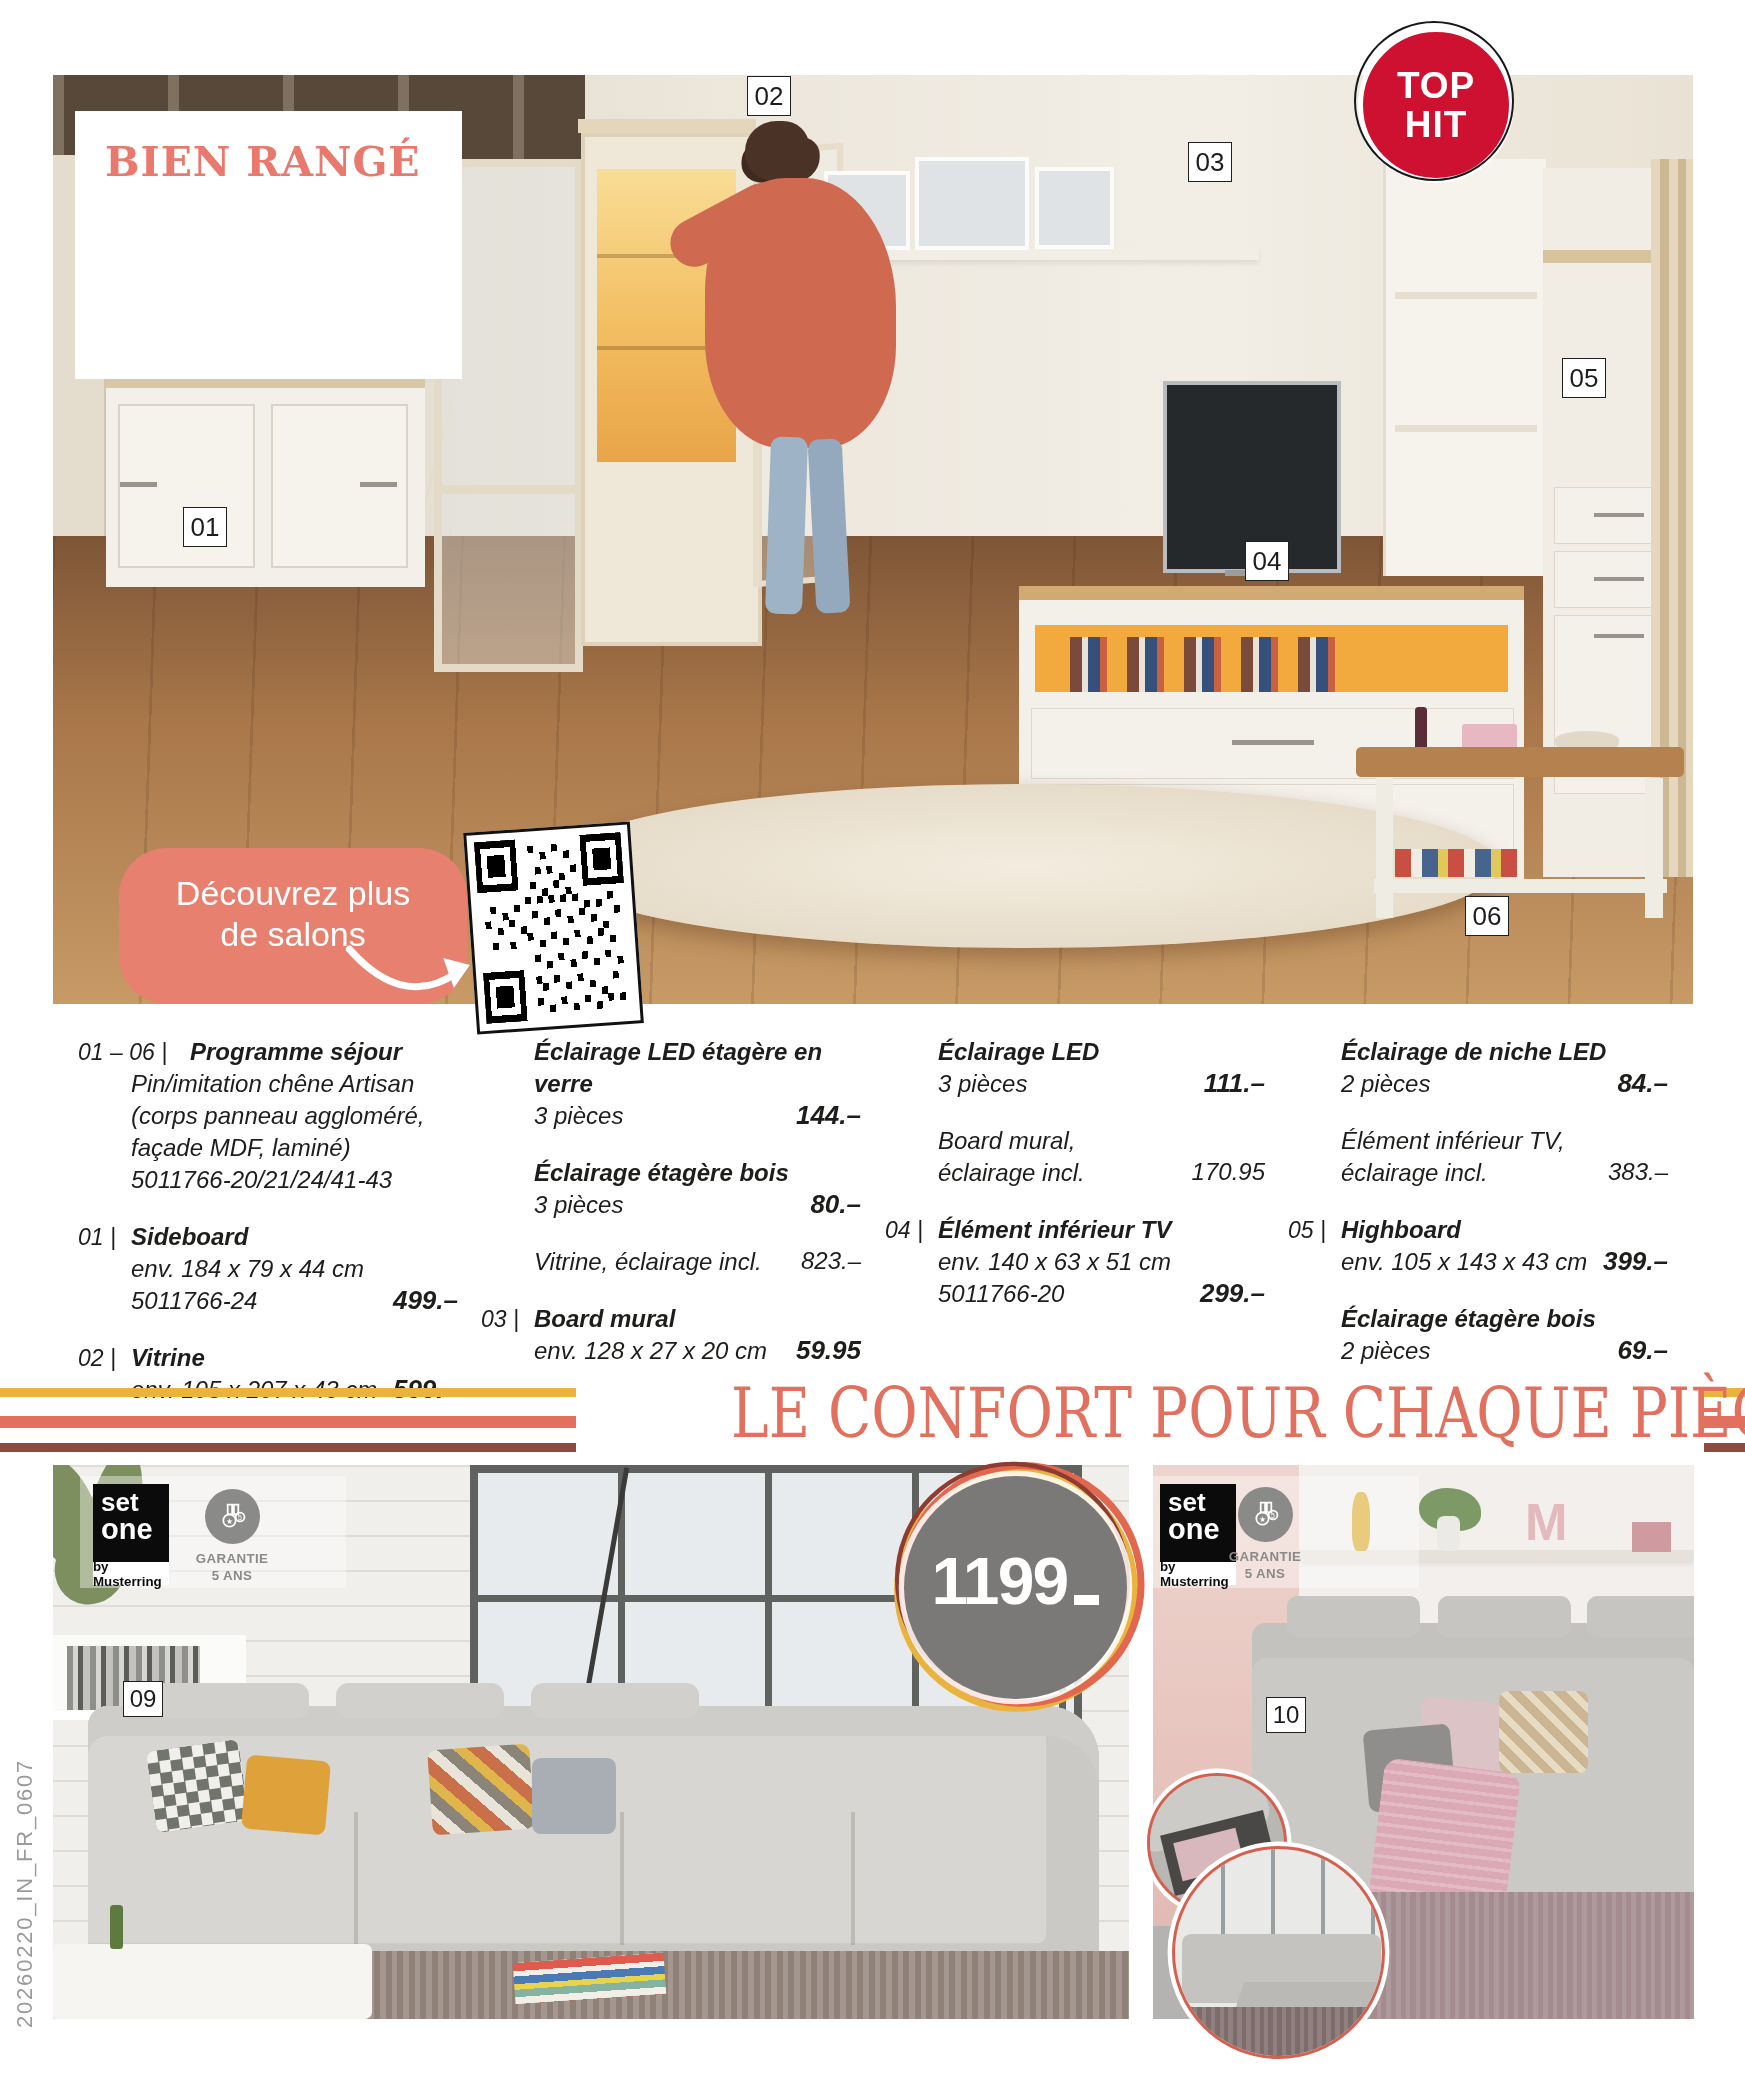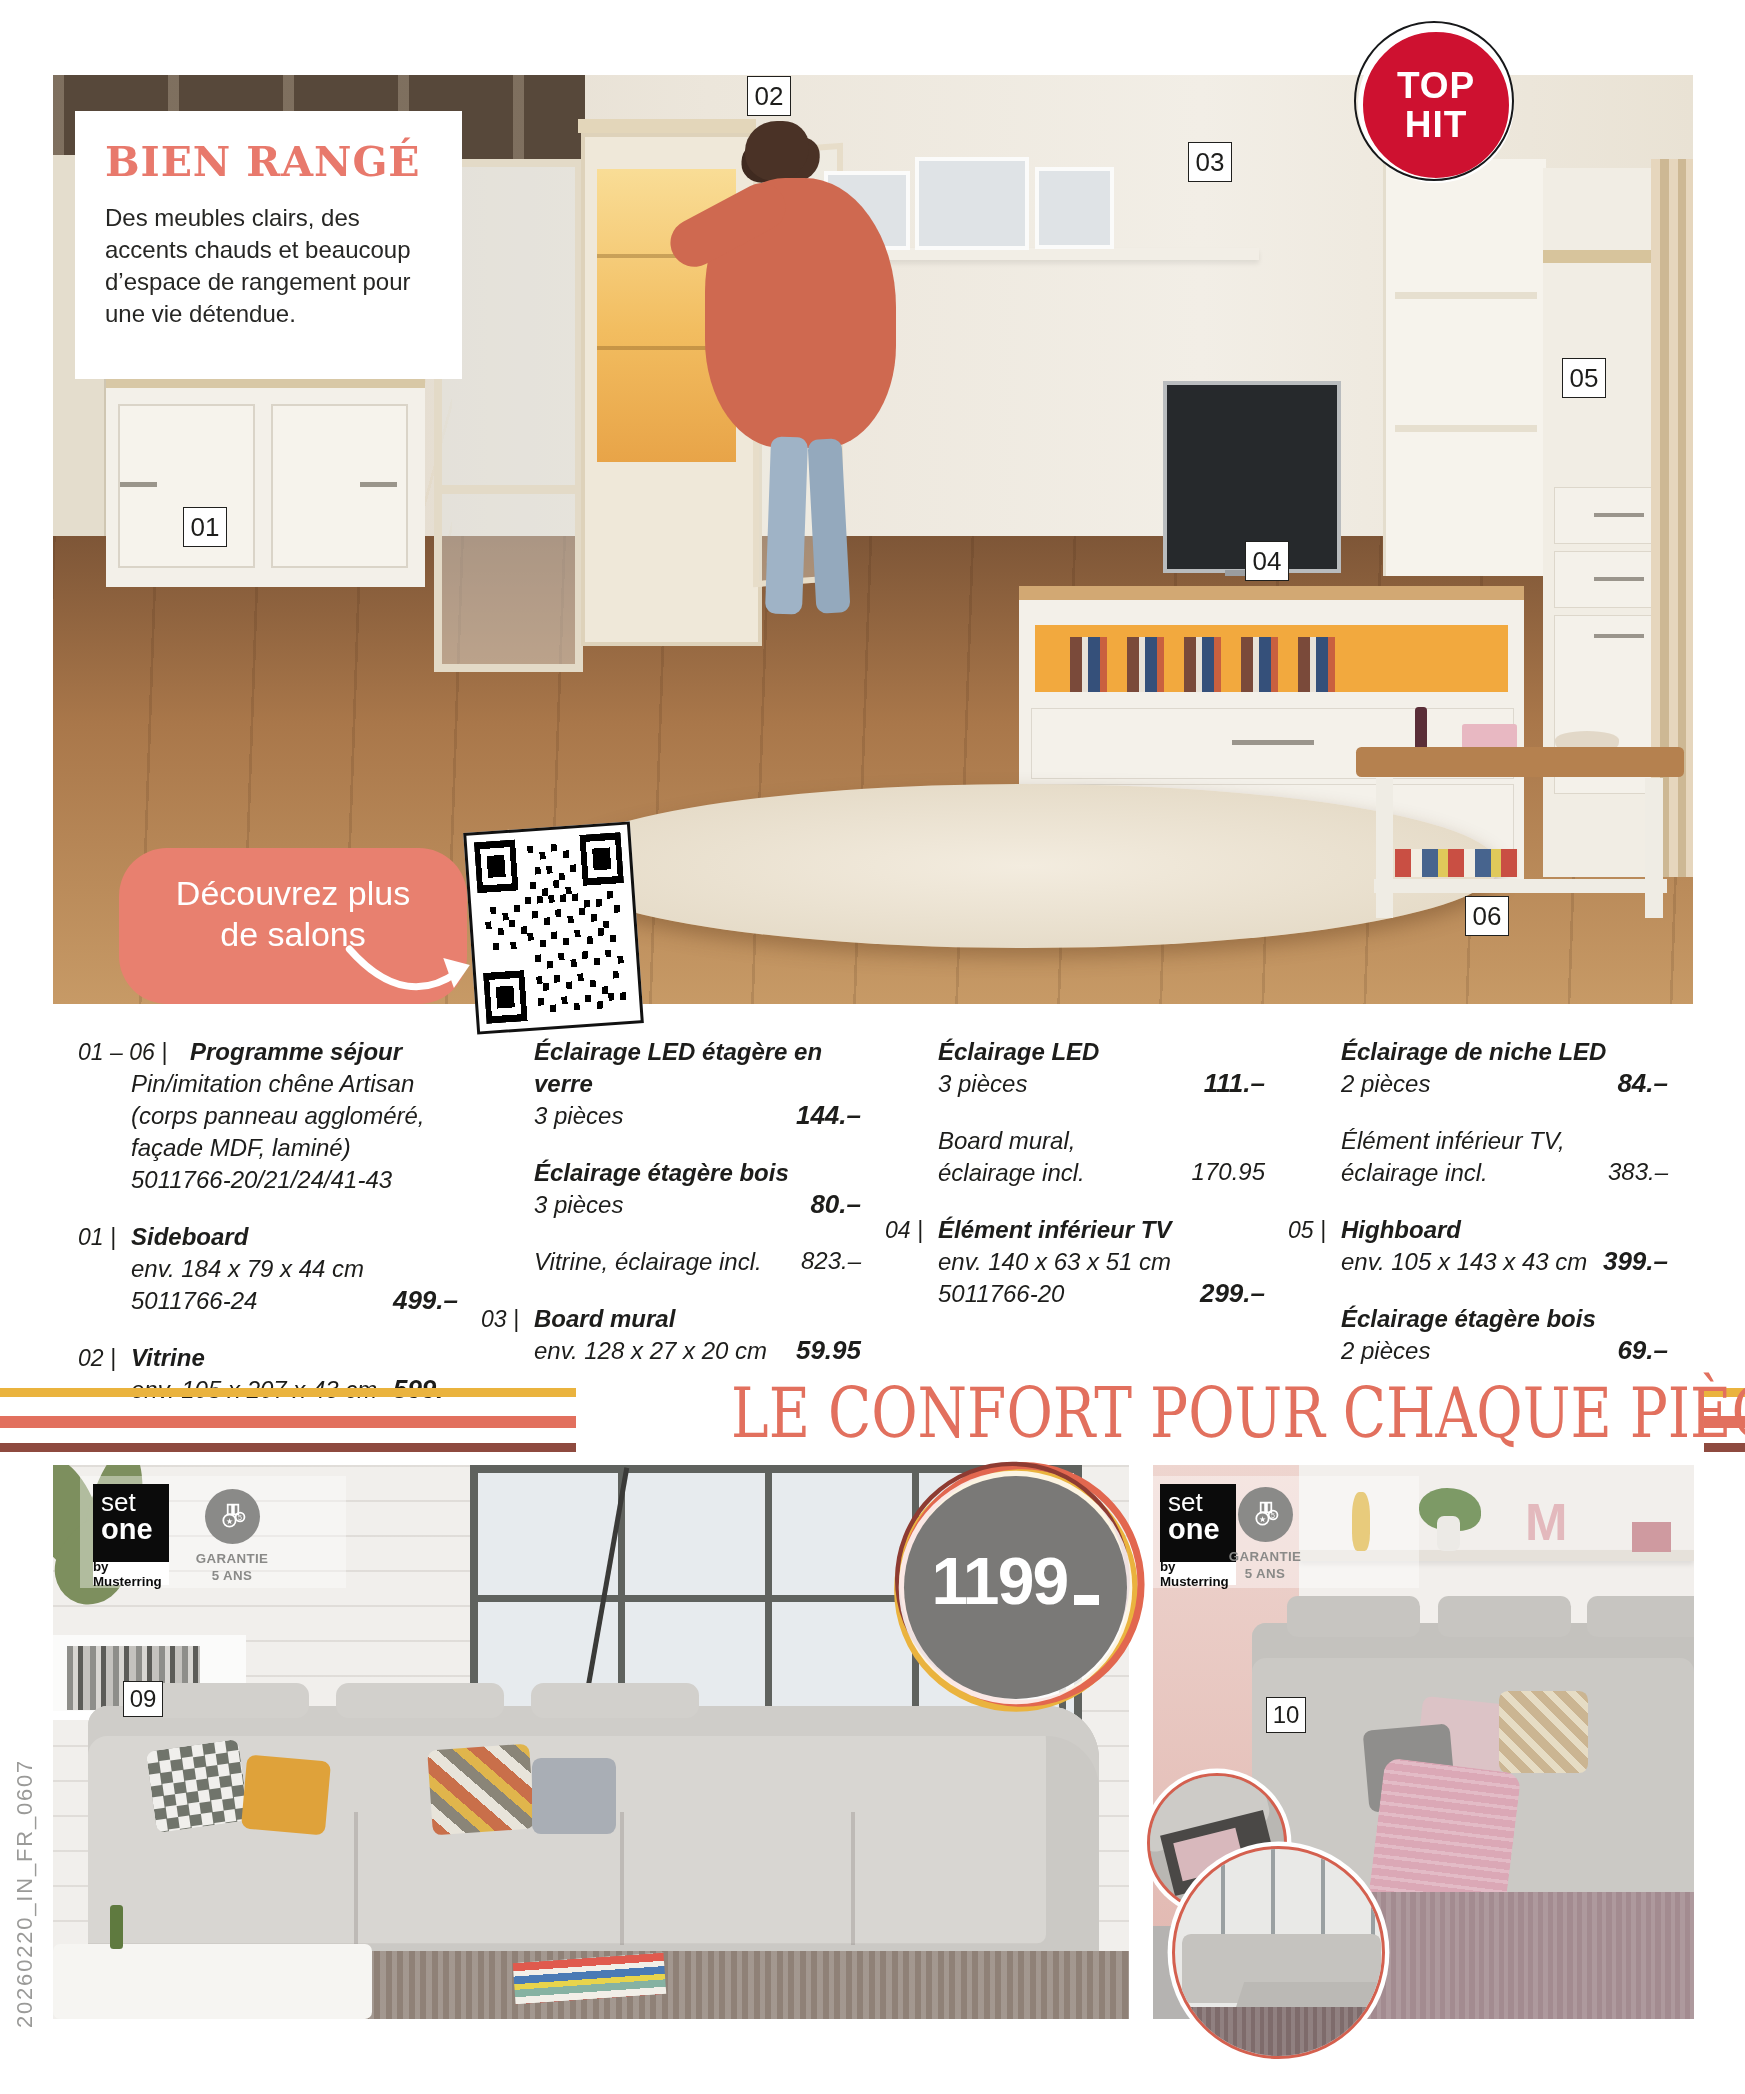--- a/index.html
+++ b/index.html
@@ -175,21 +175,21 @@
   .br-blanket{position:absolute;left:222px;top:300px;width:137px;height:164px;background:#dba8b6;border-radius:16px;
     background-image:repeating-linear-gradient(0deg,rgba(255,255,255,.22) 0 3.5px,transparent 3.5px 10.6px);transform:rotate(7deg);}
   .br-floor{position:absolute;left:0;top:461px;width:541px;height:93px;background:#b5b3b1;}
   .br-rug{position:absolute;left:155px;top:427px;width:386px;height:127px;background:#a38b90;
     background-image:repeating-linear-gradient(90deg,rgba(255,255,255,.12) 0 4.4px,transparent 4.4px 9.8px);}
   .br-bag{position:absolute;left:35px;top:328px;width:62px;height:98px;background:#c3ccd4;border-radius:12.4px;transform:rotate(-6deg);}
 
   
   .veil{position:absolute;background:rgba(255,255,255,.4);}
   .brandbox{position:absolute;width:76px;height:78px;background:#0b0b0b;color:#fff;padding:5.3px 0 0 8px;box-sizing:border-box;}
-  .brandbox .s1{display:block;font-size:26px;line-height:26.6px;font-weight:400;}
+  .brandbox .s1{display:block;font-size:26px;line-height:26.6px;font-weight:700;}
   .brandbox .s2{display:block;font-size:29px;line-height:28px;font-weight:bold;}
   .brandby{position:absolute;width:76px;height:23px;background:#fff;color:#0b0b0b;font-size:13.3px;font-weight:bold;
     display:flex;align-items:center;justify-content:center;}
   .gcircle{position:absolute;width:55px;height:55px;border-radius:50%;background:#8a8a88;display:flex;align-items:center;justify-content:center;}
   .gtext{position:absolute;width:106px;text-align:center;font-size:13.3px;line-height:17px;font-weight:bold;color:#8a8a88;letter-spacing:0.4px;}
 
   
   .pb-wrap{position:absolute;left:883px;top:1455px;width:266px;height:266px;z-index:8;}
   .pb-rings{position:absolute;left:0;top:0;}
   .pb-circle{position:absolute;left:21px;top:21px;width:223px;height:223px;border-radius:50%;background:#7a7977;
@@ -287,21 +287,20 @@
       <div class="h-tbooks"></div>
     </div>
     <div class="h-hair"></div>
     <div class="h-card"></div>
     <div class="h-leg1"></div>
     <div class="h-leg2"></div>
   </div>
 
   <div class="intro-box">
     <h1>BIEN RANGÉ</h1>
-    <p>Des meubles clairs, des accents chauds et beaucoup d’espace de rangement pour une vie détendue.</p>
   </div>
 
   <div class="marker" style="left:183px;top:507px">01</div>
   <div class="marker" style="left:747px;top:76px">02</div>
   <div class="marker" style="left:1188px;top:142px">03</div>
   <div class="marker" style="left:1245px;top:541px">04</div>
   <div class="marker" style="left:1562px;top:358px">05</div>
   <div class="marker" style="left:1465px;top:896px">06</div>
 
   <div class="tophit">

